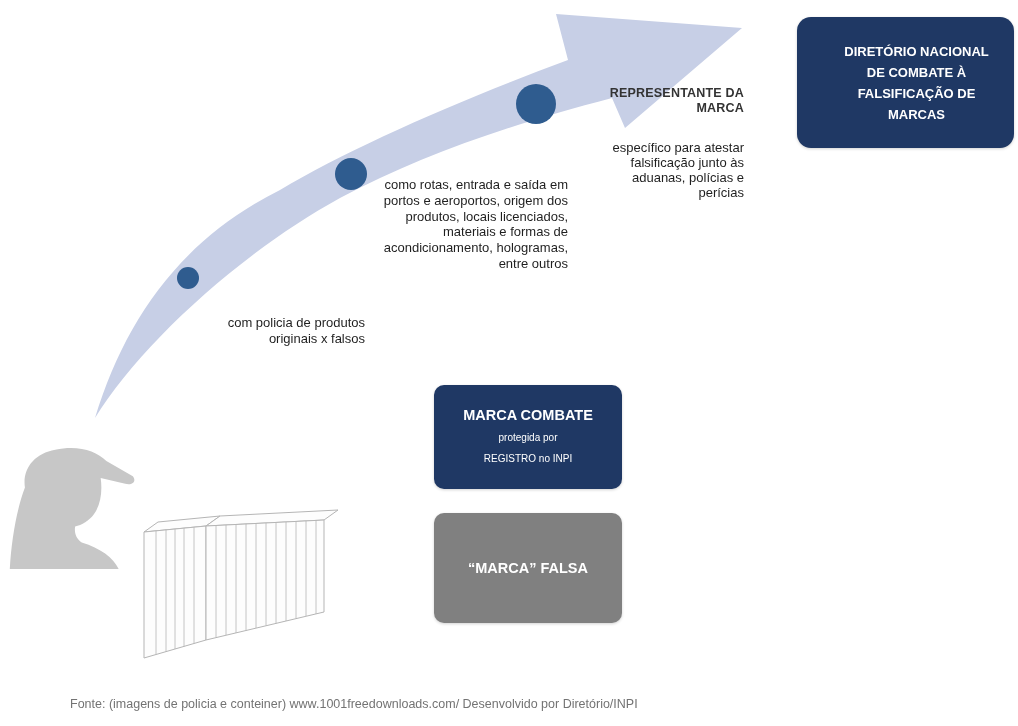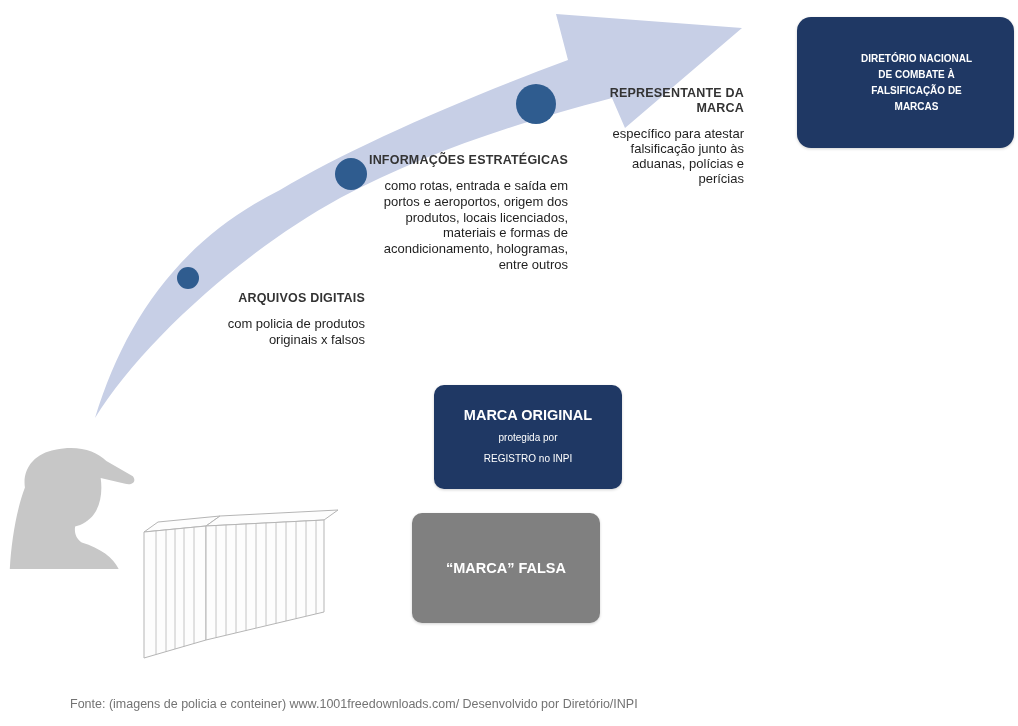--- a/index.html
+++ b/index.html
@@ -5,32 +5,32 @@
   html,body { margin:0; padding:0; background:#ffffff; font-family:"Liberation Sans", sans-serif; }
   .canvas { position:relative; width:1018px; height:726px; background:#ffffff; overflow:hidden; }
 
   .arrow-svg { position:absolute; left:0; top:0; width:1018px; height:726px; }
   .arrow-path { fill: var(--arrow, #c7cfe6); }
 
   .marker { position:absolute; border-radius:50%; background: var(--marker, #2f5c8f); }
 
   .step { position:absolute; text-align:right; }
   .step-title { font-weight:bold; font-size:12.5px; color: var(--title-text, #333333); white-space:pre-line; line-height:15px; letter-spacing:0.2px; }
-  .step-desc { font-size:13px; color: var(--body-text, #1f1f1f); white-space:pre-line; line-height:15.8px; margin-top:10px; }
+  .step-desc { font-size:13px; color: var(--body-text, #1f1f1f); white-space:pre-line; line-height:15.8px; margin-top:24px; }
 
   .box { position:absolute; color:#ffffff; text-align:center; display:flex; flex-direction:column; justify-content:center; box-shadow:0 1px 3px rgba(0,0,0,0.18); }
   .box-navy { background: var(--navy, #1f3864); }
   .box-gray { background: var(--gray, #808080); }
 
   .dest-box { left:797px; top:17px; width:217px; height:131px; border-radius:14px; }
-  .dest-text { font-weight:bold; font-size:10px; line-height:16px; white-space:pre-line;padding-left:22px; }
+  .dest-text { font-weight:bold; font-size:13px; line-height:21px; white-space:pre-line;padding-left:22px; }
 
   .marca-box { width:188px; border-radius:10px; }
   .marca-original { left:434px; top:385px; height:104px; }
-  .marca-falsa { left:412px; top:513px; height:110px;justify-content:center; }
+  .marca-falsa { left:434px; top:513px; height:110px;justify-content:center; }
   .box-title { font-weight:bold; font-size:14.5px; line-height:20px; }
   .box-body { font-size:10px; line-height:20.5px; white-space:pre-line; margin-top:3px; }
 
   .officer-svg { position:absolute; left:6px; top:424px; width:142px; height:148px; }
   .officer-path { fill: var(--silhouette, #c7c7c7); }
 
   .container-svg { position:absolute; left:136px; top:500px; width:205px; height:168px; }
   .c-face { fill:#fdfdfd; stroke: var(--container-line, #b5b5b5); stroke-width:1; stroke-linejoin:round; }
   .c-lines { fill:none; stroke: var(--container-line, #b5b5b5); stroke-width:0.8; }
 
@@ -43,27 +43,25 @@
 
   <svg class="arrow-svg" viewBox="0 0 1018 726" aria-hidden="true">
     <path class="arrow-path" d="M95,418 C125,320 180,240 280,190 C350,148 460,100 568,60 L556,14 L742,28 L625,128 L612,98 C505,126 420,156 340,198 C240,253 140,345 95,418 Z"></path>
   </svg>
 
   <div class="marker" style="left:177px; top:267px; width:22px; height:22px;"></div>
   <div class="marker" style="left:335px; top:158px; width:32px; height:32px;"></div>
   <div class="marker" style="left:516px; top:84px; width:40px; height:40px;"></div>
 
   <div class="step" style="left:160px; top:291px; width:205px;">
-    <div class="step-title">ARQUIVOS DIGITAIS</div>
     <div class="step-desc">com policia de produtos
 originais x falsos</div>
   </div>
 
   <div class="step" style="left:368px; top:153px; width:200px;">
-    <div class="step-title">INFORMAÇÕES ESTRATÉGICAS</div>
     <div class="step-desc">como rotas, entrada e saída em
 portos e aeroportos, origem dos
 produtos, locais licenciados,
 materiais e formas de
 acondicionamento, hologramas,
 entre outros</div>
   </div>
 
   <div class="step" style="left:586px; top:86px; width:158px;">
     <div class="step-title">REPRESENTANTE DA
@@ -74,21 +72,21 @@
   </div>
 
   <div class="box box-navy dest-box">
     <div class="dest-text">DIRETÓRIO NACIONAL
 DE COMBATE À
 FALSIFICAÇÃO DE
 MARCAS</div>
   </div>
 
   <div class="box box-navy marca-box marca-original">
-    <div class="box-title">MARCA ORIGINAL</div>
+    <div class="box-title">MARCA COMBATE</div>
     <div class="box-body">protegida por
 REGISTRO no INPI</div>
   </div>
 
   <div class="box box-gray marca-box marca-falsa">
     <div class="box-title">“MARCA” FALSA</div>
   </div>
 
   <svg class="officer-svg" viewBox="0 0 150 150" aria-hidden="true">
     <path class="officer-path" d="M20,64 C17,44 30,28 52,24 C76,19 95,25 106,36 L134,52 C138,57 134,62 126,60 L100,54 C102,68 100,82 93,92 C88,99 80,104 73,105 C72,112 74,118 80,122 C100,128 113,138 119,150 L4,150 C6,118 11,88 20,64 Z"></path>

